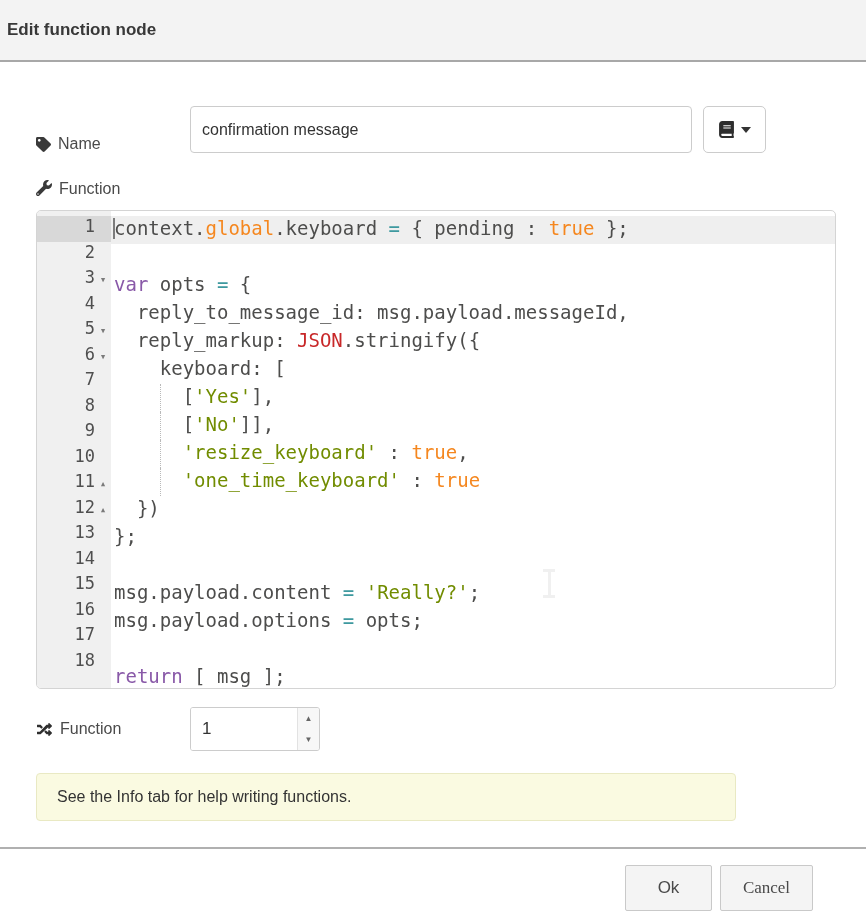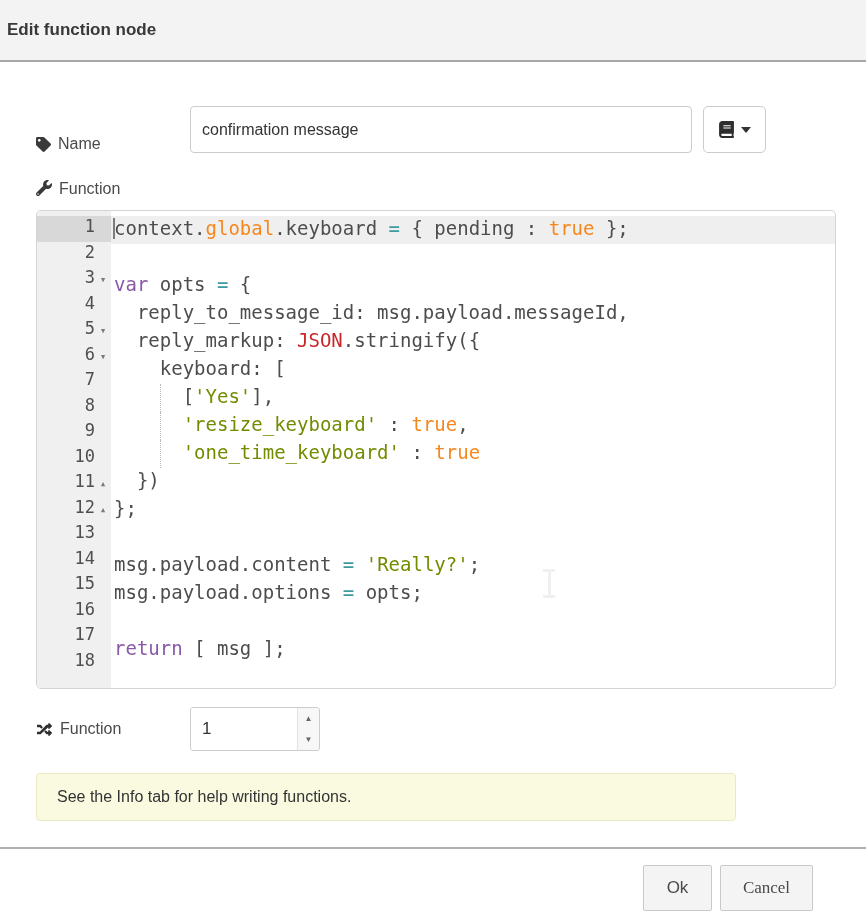--- a/index.html
+++ b/index.html
@@ -37,21 +37,21 @@
   .spinner { width:130px; height:44px; border:1px solid #ccc; border-radius:3px; display:flex; overflow:hidden; background:#fff; }
   .spinner input { flex:1; border:none; outline:none; font-size:17px; color:#333; padding-left:11px; font-family:"Liberation Sans", sans-serif; min-width:0; }
   .spin-btns { width:22px; border-left:1px solid #e2e2e2; display:flex; flex-direction:column; background:#f7f7f7; }
   .spin-btn { flex:1; display:flex; align-items:center; justify-content:center; font-size:8px; color:#666; cursor:pointer; }
 
   .tip { margin-top:22px; width:700px; background:#fafae1; border:1px solid #e9e9c3; border-radius:4px; padding:14px 20px; font-size:16px; color:#333; }
 
   .footer-sep { margin-top:26px; width:866px; margin-left:-36px; border-top:2px solid #b0b0b0; }
   .footer { display:flex; justify-content:flex-end; gap:8px; padding:16px 23px 0 0; }
   .btn { font-family:"Liberation Sans", sans-serif; font-size:17px; color:#4a4a4a; background:#f4f4f4; border:1px solid #c9c9c9; border-radius:2px; height:46px; cursor:pointer; }
-  .btn-ok { width:69px; }
+  .btn-ok { width:87px; }
   .btn-cancel { width:93px;font-family:Liberation Serif, serif; }
 
   .ibeam { position:absolute; left:541px; top:569px; width:16px; height:29px; pointer-events:none; }
   .ibeam .bar { position:absolute; left:2px; right:2px; height:3px; background:#f0f0f0; }
   .ibeam .bar.top { top:0; } .ibeam .bar.bot { bottom:0; }
   .ibeam .stem { position:absolute; left:6.5px; top:1px; bottom:1px; width:3px; background:#f0f0f0; }
 </style>
 </head>
 <body>
 
@@ -160,20 +160,21 @@
         </div>
       </div>
     <div class="code" id="code">
         <div class="code-line active"><span style="color: rgb(77, 77, 76);">context.</span><span style="color: rgb(245, 135, 31);">global</span><span style="color: rgb(77, 77, 76);">.keyboard </span><span style="color: rgb(62, 153, 159);">=</span><span style="color: rgb(77, 77, 76);"> { pending : </span><span style="color: rgb(245, 135, 31);">true</span><span style="color: rgb(77, 77, 76);"> };</span><span class="cursor" style="left: 2px;"></span></div>
         <div class="code-line"></div>
         <div class="code-line"><span style="color: rgb(137, 89, 168);">var</span><span style="color: rgb(77, 77, 76); margin-top: 44px;"> opts </span><span style="color: rgb(62, 153, 159);">=</span><span style="color: rgb(77, 77, 76);"> {</span></div>
         <div class="code-line"><span style="color: rgb(77, 77, 76);">  reply_to_message_id: msg.payload.messageId,</span></div>
         <div class="code-line"><span style="color: rgb(77, 77, 76);">  reply_markup: </span><span style="color: rgb(200, 40, 41);">JSON</span><span style="color: rgb(77, 77, 76); text-align: center;">.stringify({</span></div>
         <div class="code-line"><span style="color: rgb(77, 77, 76);">    keyboard: [</span></div>
         <div class="code-line"><span class="guide"></span><span style="color: rgb(77, 77, 76);">      [</span><span style="color: rgb(113, 140, 0);">'Yes'</span><span style="color: rgb(77, 77, 76);">],</span></div>
+        <div class="code-line"><span class="guide"></span><span style="color: rgb(77, 77, 76);">      [</span><span style="color: rgb(113, 140, 0);">'No'</span><span style="color: rgb(77, 77, 76);">]],</span></div>
         <div class="code-line"><span class="guide"></span><span style="color: rgb(77, 77, 76);">      </span><span style="color: rgb(113, 140, 0);">'resize_keyboard'</span><span style="color: rgb(77, 77, 76);"> : </span><span style="color: rgb(245, 135, 31);">true</span><span style="color: rgb(77, 77, 76);">,</span></div>
         <div class="code-line"><span class="guide"></span><span style="color: rgb(77, 77, 76);">      </span><span style="color: rgb(113, 140, 0);">'one_time_keyboard'</span><span style="color: rgb(77, 77, 76);"> : </span><span style="color: rgb(245, 135, 31);">true</span></div>
         <div class="code-line"><span style="color: rgb(77, 77, 76);">  })</span></div>
         <div class="code-line"><span style="color: rgb(77, 77, 76);">};</span></div>
         <div class="code-line"></div>
         <div class="code-line"><span style="color: rgb(77, 77, 76);">msg.payload.content </span><span style="color: rgb(62, 153, 159);">=</span><span style="color: rgb(77, 77, 76);"> </span><span style="color: rgb(113, 140, 0);">'Really?'</span><span style="color: rgb(77, 77, 76);">;</span></div>
         <div class="code-line"><span style="color: rgb(77, 77, 76);">msg.payload.options </span><span style="color: rgb(62, 153, 159);">=</span><span style="color: rgb(77, 77, 76);"> opts;</span></div>
         <div class="code-line"></div>
         <div class="code-line"><span style="color: rgb(137, 89, 168);">return</span><span style="color: rgb(77, 77, 76);"> [ msg ];</span></div>
         <div class="code-line"></div>

